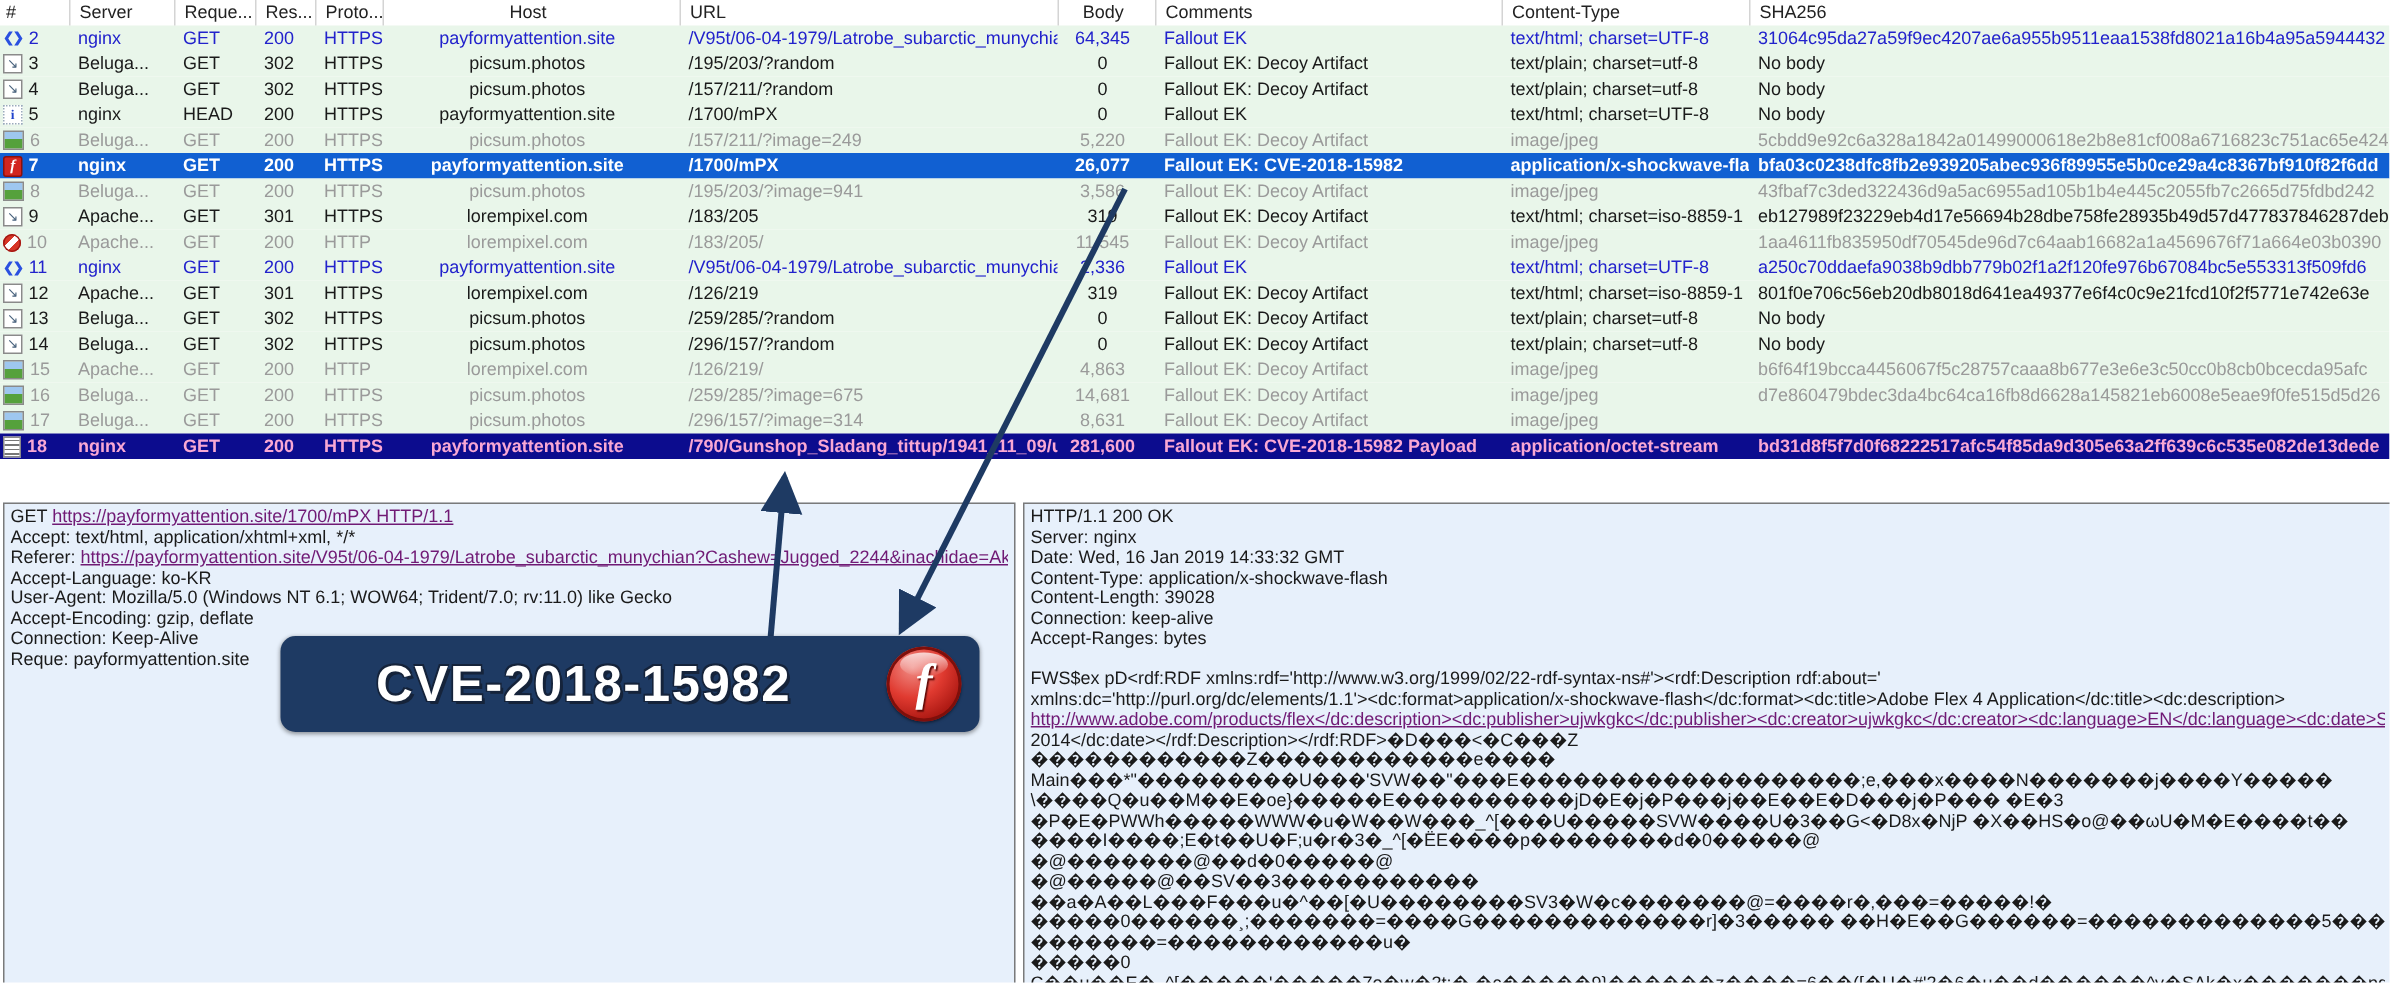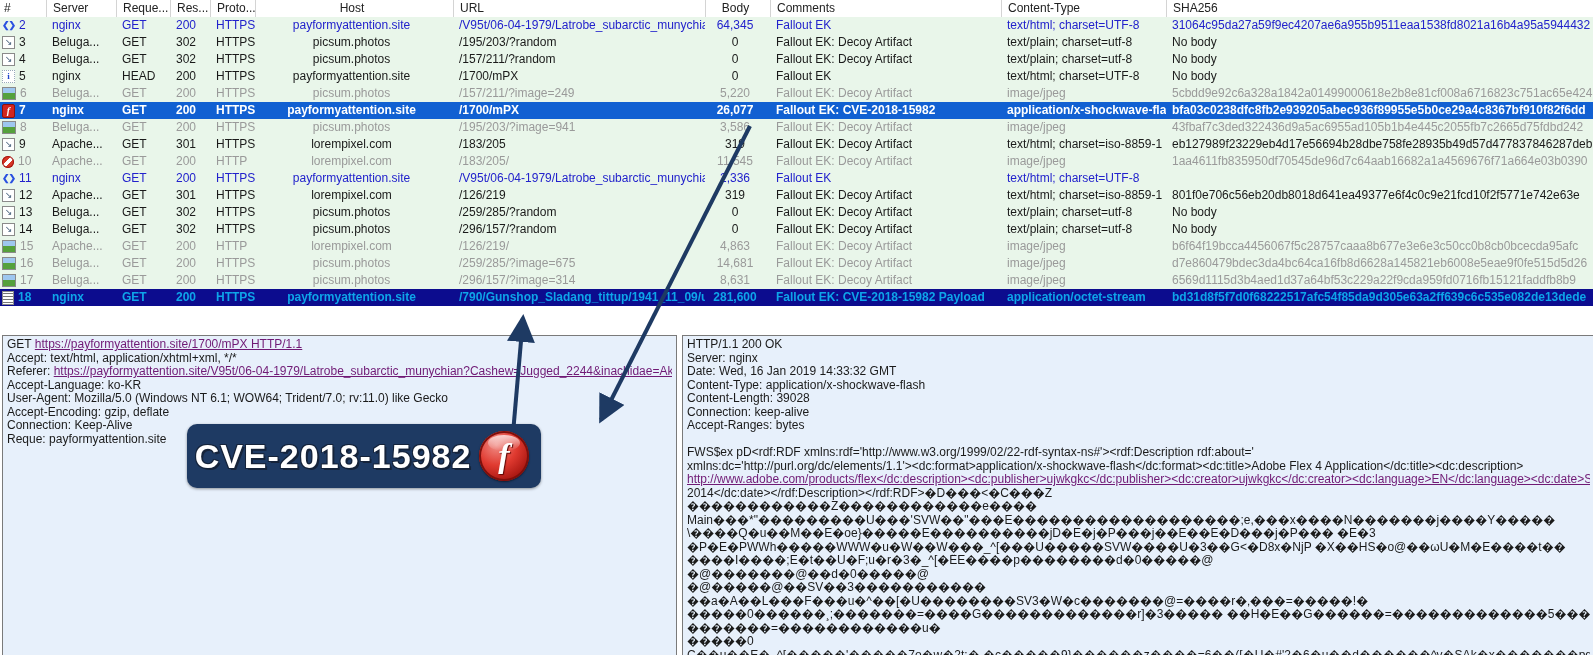--- a/index.html
+++ b/index.html
@@ -13,21 +13,21 @@
   .trow>div{overflow:hidden;padding-left:6px;}
   .thead{background:#fff;color:#222;}
   .thead>div{border-left:1px solid #d4d4d4;}
   .thead>div:first-child{border-left:none;padding-left:4px;}
   .al-r{text-align:center;padding-right:5px;padding-left:0 !important;}
   .tbody{background:#e9f6ea;}
   .row-black{color:#1a1a1a;}
   .row-blue{color:#2222cc;}
   .row-gray{color:#9a9a9a;}
   .row-sel7{background:#1160d2;color:#fff;font-weight:bold;}
-  .row-sel18{background:#0c0c8e;color:#0ea5e9;font-weight:bold;}
+  .row-sel18{background:#0c0c8e;color:#f9a8d4;font-weight:bold;}
   .numcell{display:flex;align-items:center;gap:4px;padding-left:2px !important;}
 
   
   .ic{display:inline-block;flex:0 0 auto;}
   .ic-chevrons{color:#2a50e0;font-weight:bold;font-size:9px;letter-spacing:-1px;}
   .ic-redirect{width:11px;height:11px;border:1px solid #8a8a8a;background:#fff;color:#47617c;
                font-size:9px;line-height:10px;text-align:center;}
   .ic-info{width:11px;height:11px;border:1px dotted #9aaabb;background:#fff;color:#2244cc;
            font-size:9px;line-height:10px;text-align:center;font-weight:bold;font-family:"Liberation Serif",serif;}
   .ic-image{width:12px;height:11px;border:1px solid #8a8a8a;
@@ -43,21 +43,21 @@
 
   
   .panel{position:absolute;top:335px;height:330px;background:#e7f0fb;border:1px solid #7a7a7a;
          padding:2px 4px;line-height:13.5px;overflow:hidden;white-space:nowrap;}
   #req-panel{left:2px;width:665px;}
   #resp-panel{left:682px;width:903px;}
   .pline{height:13.5px;overflow:hidden;}
   .plink{color:#701a75;text-decoration:underline;cursor:pointer;}
 
   
-  #callout{position:absolute;left:187px;top:424px;width:354px;height:64px;background:#1e3a63;
+  #callout{position:absolute;left:187px;top:424px;width:466px;height:64px;background:#1e3a63;
            border-radius:10px;z-index:6;display:flex;align-items:center;box-shadow:0 1px 3px rgba(0,0,0,.4);}
   #callout-label{flex:1;text-align:center;color:#fff;font-weight:bold;font-size:34px;
                  letter-spacing:1px;text-shadow:2px 2px 0 #15233a,-1px -1px 0 #15233a,1px -1px 0 #15233a,-1px 1px 0 #15233a;}
   #flash-badge{width:50px;height:50px;border-radius:50%;margin-right:12px;position:relative;flex:0 0 auto;
                background:radial-gradient(circle at 35% 28%,#f08d86,#e03a30 42%,#b01b15 72%,#8c100c 100%);
                box-shadow:inset 0 0 0 2px #7e0f0b,0 1px 2px rgba(0,0,0,.5);}
   #flash-badge .fglyph{position:absolute;left:0;top:0;width:100%;height:100%;display:flex;align-items:center;
                justify-content:center;color:#fff;font-family:"Liberation Serif",serif;
                font-weight:bold;font-style:italic;font-size:34px;text-shadow:1px 1px 1px #5e0805;}
   #flash-badge .gloss{position:absolute;left:9px;top:4px;width:32px;height:16px;border-radius:50%;
@@ -237,20 +237,21 @@
           </div>
           <div>nginx</div>
           <div>GET</div>
           <div>200</div>
           <div>HTTPS</div>
           <div class="al-r">payformyattention.site</div>
           <div>/V95t/06-04-1979/Latrobe_subarctic_munychia...</div>
           <div class="al-r">2,336</div>
           <div>Fallout EK</div>
           <div>text/html; charset=UTF-8</div>
+          <div>a250c70ddaefa9038b9dbb779b02f1a2f120fe976b67084bc5e553313f509fd6</div>
         </div>
         <div class="trow tbody row-black">
           <div class="numcell">
             <span class="ic ic-redirect">↘</span>
             <span>12</span>
           </div>
           <div>Apache...</div>
           <div>GET</div>
           <div>301</div>
           <div>HTTPS</div>
@@ -332,21 +333,20 @@
           </div>
           <div>Beluga...</div>
           <div>GET</div>
           <div>200</div>
           <div>HTTPS</div>
           <div class="al-r">picsum.photos</div>
           <div>/296/157/?image=314</div>
           <div class="al-r">8,631</div>
           <div>Fallout EK: Decoy Artifact</div>
           <div>image/jpeg</div>
-          <div>6569d1115d3b4aed1d37a64bf53c229a22f9cda959fd0716fb15121faddfb8b9</div>
         </div>
         <div class="trow tbody row-sel18">
           <div class="numcell">
             <span class="ic ic-document"></span>
             <span>18</span>
           </div>
           <div>nginx</div>
           <div>GET</div>
           <div>200</div>
           <div>HTTPS</div>

